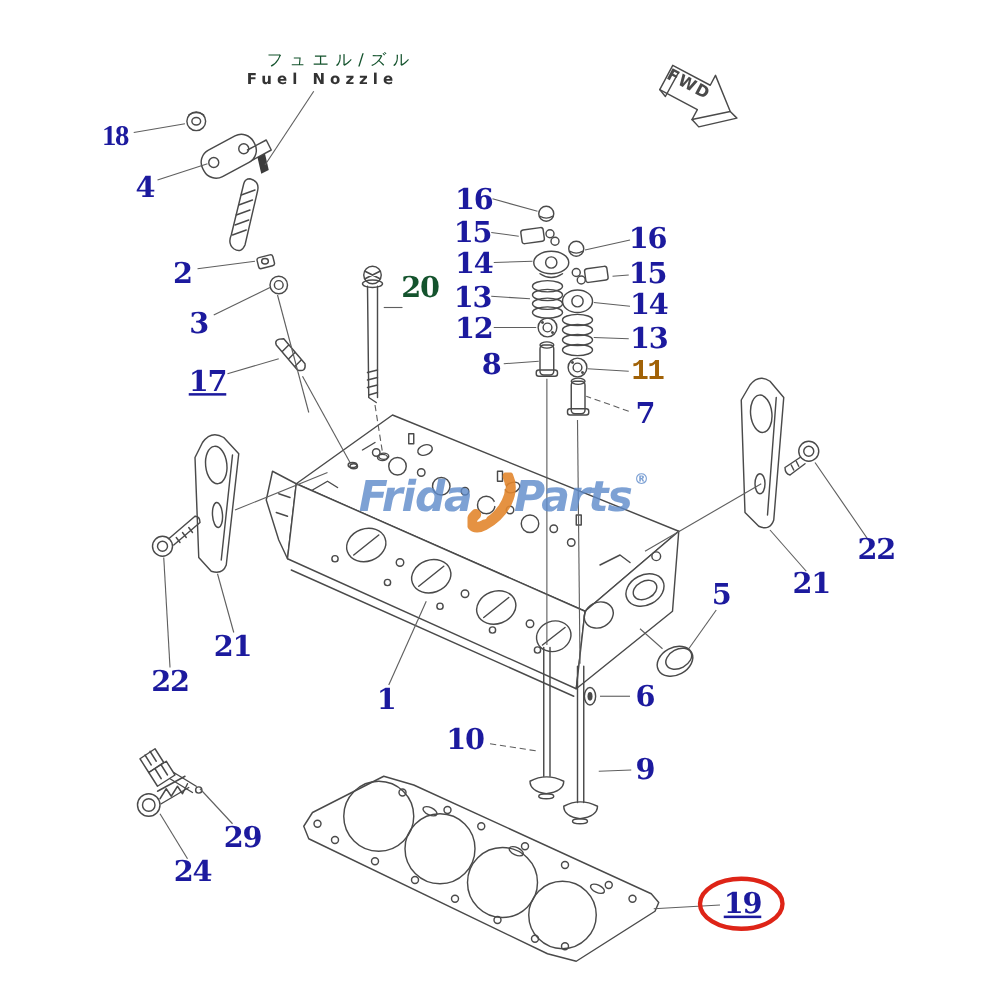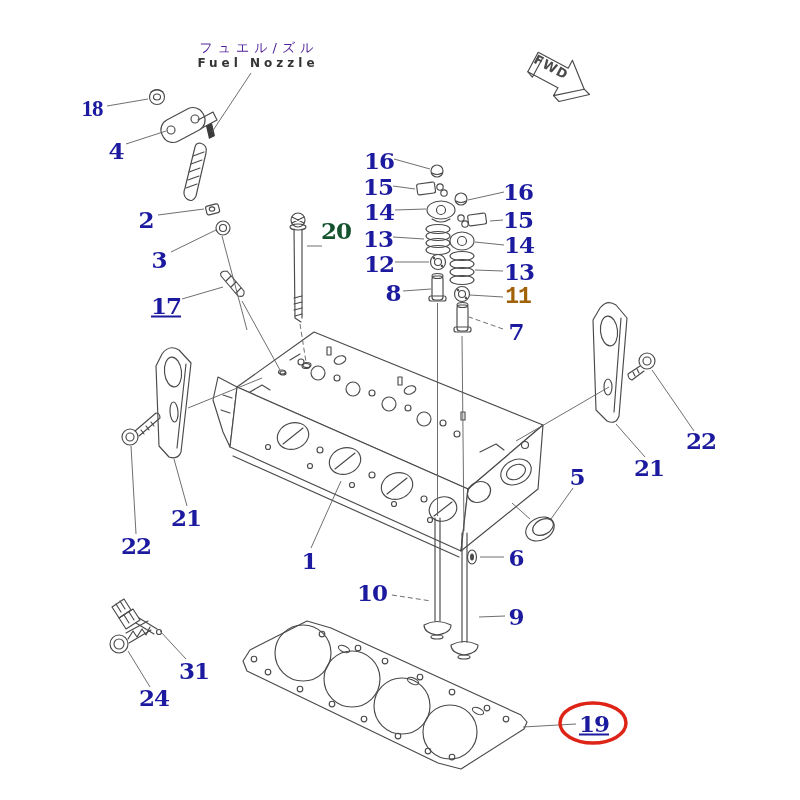--- a/index.html
+++ b/index.html
@@ -6,22 +6,22 @@
   .stage{position:relative;width:800px;height:800px;background:#ffffff;overflow:hidden;
          font-family:"DejaVu Sans",sans-serif;}
   #art{position:absolute;left:0;top:0;}
   #art .ln{stroke:#4a4a4a;fill:none;stroke-width:1.15;stroke-linecap:round;stroke-linejoin:round;}
   #art .fw{stroke:#4a4a4a;fill:#ffffff;stroke-width:1.15;stroke-linejoin:round;}
   #art .thin{stroke:#5f5f5f;fill:none;stroke-width:0.9;}
   #art .dash{stroke-dasharray:5 3;}
   #art .dot{fill:#4a4a4a;stroke:none;}
   .callout{position:absolute;transform:translate(-50%,-50%);
            font:700 23px "DejaVu Serif",serif;color:#1c1a9e;letter-spacing:-1px;white-space:nowrap;}
-  .jp{position:absolute;left:259px;top:48px;transform:translate(-50%,-50%);
-      font:400 13px "DejaVu Sans",sans-serif;letter-spacing:5px;color:#4c1d95;white-space:nowrap;}
+  .jp{position:absolute;left:273px;top:48px;transform:translate(-50%,-50%);
+      font:400 13px "DejaVu Sans",sans-serif;letter-spacing:5px;color:#14532d;white-space:nowrap;}
   .en{position:absolute;left:258px;top:63px;transform:translate(-50%,-50%);
       font:700 12px "DejaVu Sans",sans-serif;letter-spacing:4px;color:#333;white-space:nowrap;}
   .watermark{position:absolute;left:287px;top:378px;display:flex;align-items:flex-start;
       font:italic 700 34px "DejaVu Sans",sans-serif;color:rgba(92,137,201,0.8);letter-spacing:-1px;}
   .watermark .reg{font:700 12px "DejaVu Sans",sans-serif;margin-top:-2px;margin-left:2px;}
   .watermark svg{margin:0 -3px;}
   .fwdtext{font:700 13px "DejaVu Sans",sans-serif;fill:#4a4a4a;letter-spacing:1px;}
 </style>
 </head>
 <body>
@@ -302,20 +302,31 @@
   <g>
     <path class="fw" d="M527.8,71.7 L538.2,52.3 L568.2,68.2 L572.4,60.3 L584.2,89.2 L553.6,95.6 L557.9,87.7 Z"></path>
     <path class="ln" d="M584.2,89.2 L589.5,94.5 L559,101.5 L553.6,95.6 M527.8,71.7 L532.3,77.2 L542.5,58.5"></path>
     <text class="fwdtext" transform="translate(549,71) rotate(28)" text-anchor="middle">FWD</text>
   </g>
 </svg>
 
 <div class="jp">フュエル/ズル</div>
 <div class="en">Fuel Nozzle</div>
 
+<div class="watermark">
+  <span>Frida</span>
+  <svg width="40" height="50" viewBox="0 0 42 52">
+    <path d="M34,3 C40,16 32,34 14,44 C5,49 -1,42 7,35" stroke="#e2862e" stroke-width="9" fill="none" stroke-linecap="round" opacity="0.9"></path>
+    <circle cx="30" cy="12" r="2.2" fill="#fff"></circle>
+        <circle cx="24" cy="26" r="2.2" fill="#fff"></circle>
+    <circle cx="14" cy="37" r="2.2" fill="#fff"></circle>
+  </svg>
+  <span>Parts</span>
+  <span class="reg">®</span>
+</div>
 
 <div id="callouts">
       <div class="callout" style="left: 92px; top: 109px; color: rgb(28, 26, 158); font-family: Liberation Serif, serif;">18</div>
       <div class="callout" style="left: 116px; top: 150px; color: rgb(28, 26, 158);">4</div>
       <div class="callout" style="left: 146px; top: 219px; color: rgb(28, 26, 158);">2</div>
       <div class="callout" style="left: 159px; top: 259px; color: rgb(28, 26, 158);">3</div>
       <div class="callout" style="left: 166px; top: 305px; color: rgb(28, 26, 158); text-decoration: underline;">17</div>
       <div class="callout" style="left: 336px; top: 230px; color: #14532d;">20</div>
       <div class="callout" style="left: 379px; top: 160px; color: rgb(28, 26, 158);">16</div>
       <div class="callout" style="left: 378px; top: 186px; color: rgb(28, 26, 158);">15</div>
@@ -331,18 +342,18 @@
       <div class="callout" style="left: 516px; top: 331px; color: rgb(28, 26, 158);">7</div>
       <div class="callout" style="left: 186px; top: 517px; color: rgb(28, 26, 158);">21</div>
       <div class="callout" style="left: 136px; top: 545px; color: rgb(28, 26, 158);">22</div>
       <div class="callout" style="left: 577px; top: 476px; color: rgb(28, 26, 158);">5</div>
       <div class="callout" style="left: 516px; top: 557px; color: rgb(28, 26, 158);">6</div>
       <div class="callout" style="left: 309px; top: 560px; color: rgb(28, 26, 158);">1</div>
       <div class="callout" style="left: 372px; top: 592px; color: rgb(28, 26, 158);">10</div>
       <div class="callout" style="left: 516px; top: 616px; color: rgb(28, 26, 158);">9</div>
       <div class="callout" style="left: 649px; top: 467px; color: rgb(28, 26, 158);">21</div>
       <div class="callout" style="left: 701px; top: 440px; color: rgb(28, 26, 158);">22</div>
-      <div class="callout" style="left: 194px; top: 670px; color: rgb(28, 26, 158);">31</div>
+      <div class="callout" style="left: 194px; top: 670px; color: rgb(28, 26, 158);">29</div>
       <div class="callout" style="left: 154px; top: 697px; color: rgb(28, 26, 158);">24</div>
       <div class="callout" style="left: 594px; top: 723px; color: rgb(28, 26, 158); text-decoration: underline;">19</div>
     </div>
 
 </div>
 
 </body></html>

